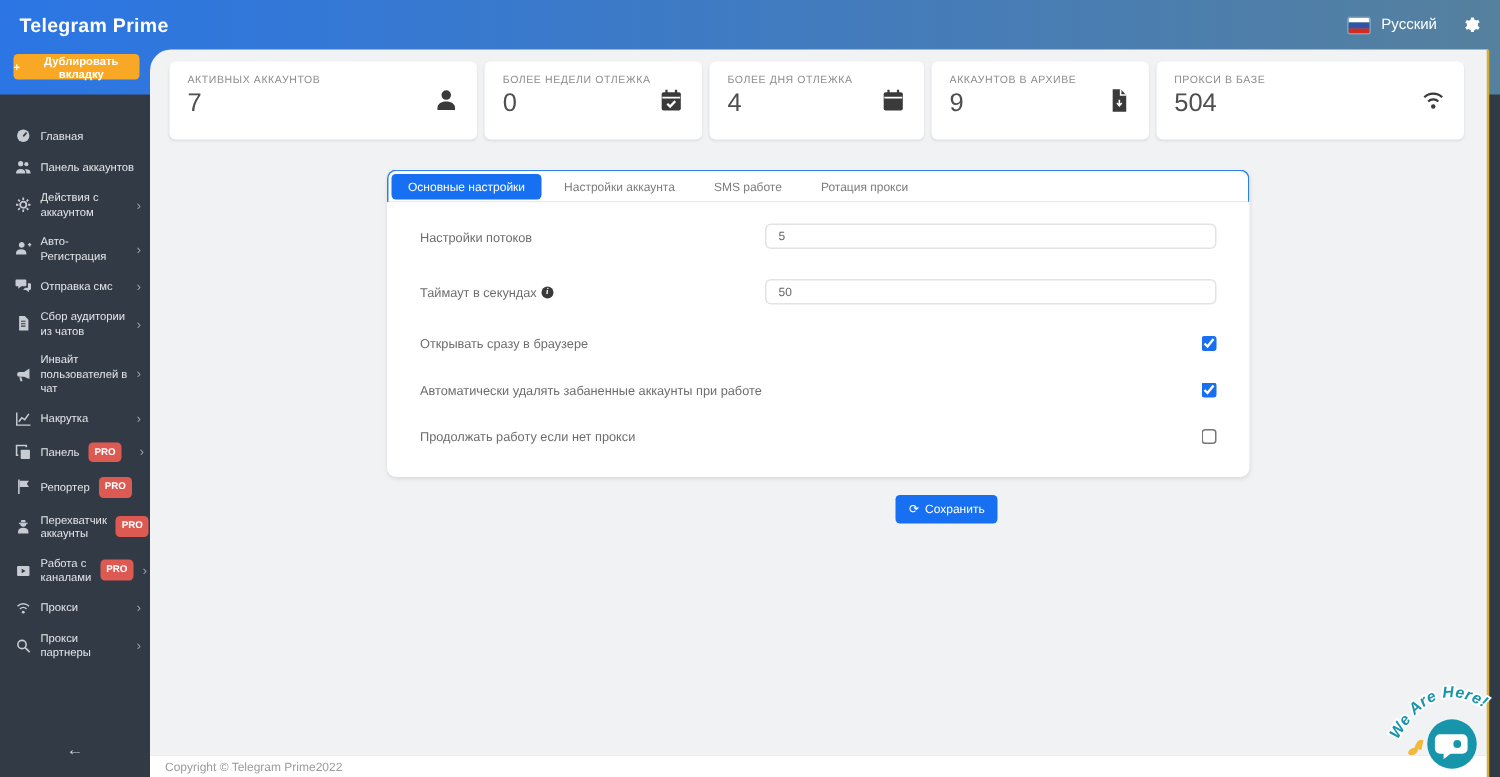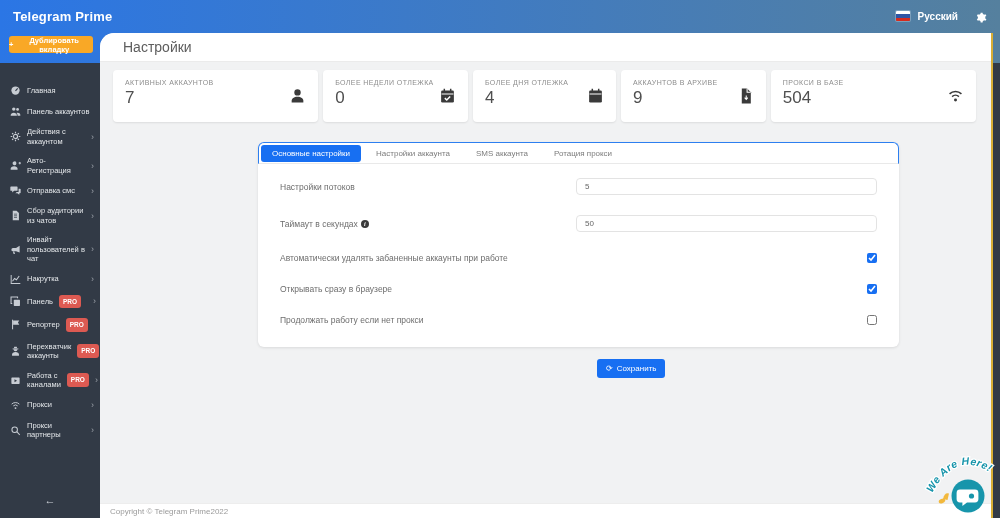--- a/index.html
+++ b/index.html
@@ -7,21 +7,21 @@
   body { position:relative; font-family:"Liberation Sans", sans-serif; background:#323a46; }
 
   
   .blue-underlay { position:absolute; top:0; left:0; width:100%; height:63px;
     background:linear-gradient(to right,#2b76e5,#55809e); }
 
   .navbar { position:absolute; top:0; left:0; right:0; height:33px;
     display:flex; align-items:center; justify-content:space-between; padding:12px 13px; }
   .brand { color:#fff; font-size:13px; font-weight:bold; letter-spacing:.2px; }
   .nav-right { display:flex; align-items:center; gap:16px; }
-  .lang { display:flex; align-items:flex-start; gap:8px; color:#fff; font-size:10px; cursor:pointer;font-weight:bold; }
+  .lang { display:flex; align-items:flex-end; gap:8px; color:#fff; font-size:10px; cursor:pointer; }
   .flag { width:14px; height:10px; border-radius:1px; overflow:hidden; display:inline-block; box-shadow:0 0 0 1px rgba(255,255,255,.25);}
   .flag i { display:block; height:3.34px; }
   .flag .f1{background:#fff}.flag .f2{background:#2f55a4}.flag .f3{background:#d52b1e}
   .gear-btn { width:13px; height:13px; color:#fff; cursor:pointer; }
 
   
   .dup-btn { position:absolute; top:36px; left:9px; width:84px; height:17px; z-index:3;
     background:#f9a826; color:#fff; border:none; border-radius:3px;
     font-size:7.5px; font-weight:bold; display:flex; align-items:center; justify-content:center; gap:2px; cursor:pointer;
     font-family:"Liberation Sans",sans-serif; }
@@ -51,21 +51,21 @@
   .cards-row { display:flex; gap:5px; margin:8px 15px 0 13px; }
   .stat-card { background:#fff; border-radius:4px; box-shadow:0 1px 2px rgba(0,0,0,.09);
     position:relative; height:52px; padding:9px 12px; }
   .stat-card.w-lg { flex:213 1 0; } .stat-card.w-sm { flex:142 1 0; } .stat-card.w-sm2 { flex:140 1 0; }
   .stat-label { font-size:7px; color:#8d8d8d; letter-spacing:.4px; }
   .stat-value { font-size:17px; color:#4f4f4f; font-weight:300; margin-top:2px; }
   .stat-icon { position:absolute; right:12px; top:50%; transform:translateY(-50%);
     width:17px; height:17px; color:#3a3a3a; }
   .stat-icon svg { width:17px; height:17px; display:block; }
 
-  .settings-card { width:641px; margin:20px 0 0 158px; background:#fff; border-radius:6px;
+  .settings-card { width:575px; margin:20px 0 0 158px; background:#fff; border-radius:6px;
     box-shadow:0 1px 3px rgba(0,0,0,.1); }
   .tabs { display:flex; align-items:center; border:1px solid #2d7ff0; border-bottom:1px solid #e9e9e9;
     border-radius:6px 6px 0 0; height:22px; background:#fff; }
   .tab { font-size:8px; color:#7c7c7c; padding:0 13px; cursor:pointer; white-space:nowrap; }
   .tab.active { background:#176ff2; color:#fff; border-radius:3px; margin:0 2px; padding:4px 11px; }
   .tab-content { padding:4px 22px 12px; }
   .form-row { display:flex; align-items:center; height:37px; }
   .form-label { flex:1; font-size:8.5px; color:#6d6d6d; display:flex; align-items:center; gap:3px; }
   .info-icon { width:8px; height:8px; background:#3a3a3a; color:#fff; border-radius:50%;
     font-size:6px; font-weight:bold; display:inline-flex; align-items:center; justify-content:center;
@@ -333,23 +333,20 @@
           </svg>
         </span>
       <span class="label grow">Прокси партнеры</span>
       <span class="chev">›</span>
     </div>
   </div>
   <div class="collapse-arrow">←</div>
 </div>
 
 <div class="main">
-  <div class="title-bar">
-    <span>Настройки</span>
-  </div>
 
   <div class="cards-row">
     <div class="stat-card w-lg">
       <div class="stat-label">АКТИВНЫХ АККАУНТОВ</div>
       <div class="stat-value">7</div>
       <span class="stat-icon">
           <svg viewBox="0 0 16 16">
             <use href="#i-person"></use>
           </svg>
         </span>
@@ -389,41 +386,41 @@
             <use href="#i-wifi"></use>
           </svg>
         </span>
     </div>
   </div>
 
   <div class="settings-card">
     <div class="tabs">
       <div class="tab active">Основные настройки</div>
       <div class="tab">Настройки аккаунта</div>
-      <div class="tab">SMS аккаунта</div>
+      <div class="tab">SMS работе</div>
       <div class="tab">Ротация прокси</div>
     </div>
     <div class="tab-content">
       <div class="form-row">
         <span class="form-label">Настройки потоков</span>
         <input class="form-input" type="text" value="5" style="">
       </div>
       <div class="form-row">
         <span class="form-label">
           <span>Таймаут в секундах</span>
           <span class="info-icon">i</span>
         </span>
         <input class="form-input" type="text" value="50" style="">
       </div>
       <div class="check-row">
-        <span class="form-label">Автоматически удалять забаненные аккаунты при работе</span>
+        <span class="form-label">Открывать сразу в браузере</span>
         <input type="checkbox" checked="" style="">
       </div>
       <div class="check-row">
-        <span class="form-label">Открывать сразу в браузере</span>
+        <span class="form-label">Автоматически удалять забаненные аккаунты при работе</span>
         <input type="checkbox" checked="" style="">
       </div>
       <div class="check-row">
         <span class="form-label">Продолжать работу если нет прокси</span>
         <input type="checkbox" style="">
       </div>
     </div>
   </div>
 
   <button class="save-btn">

